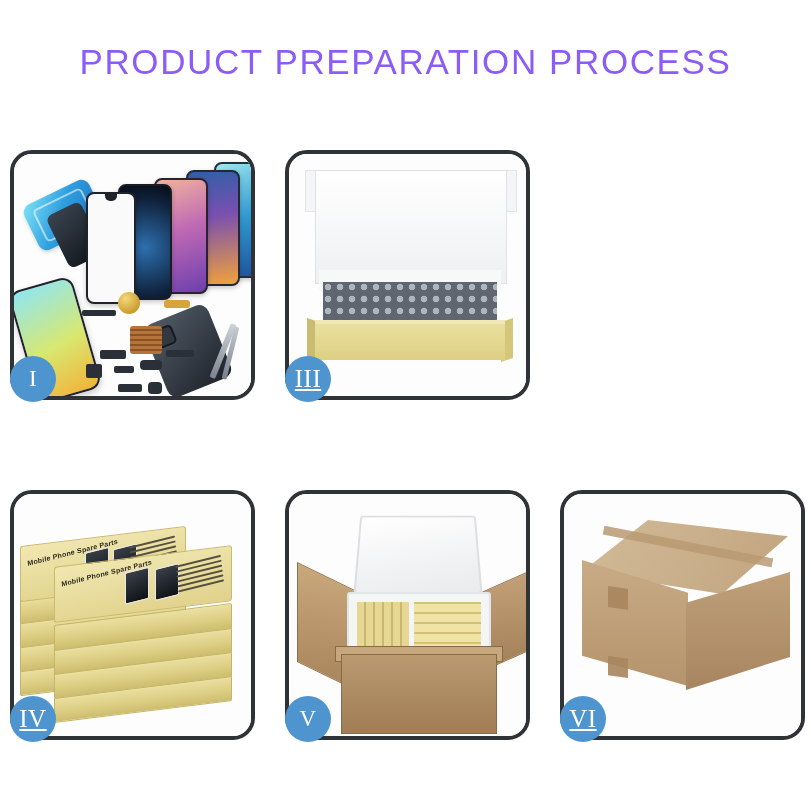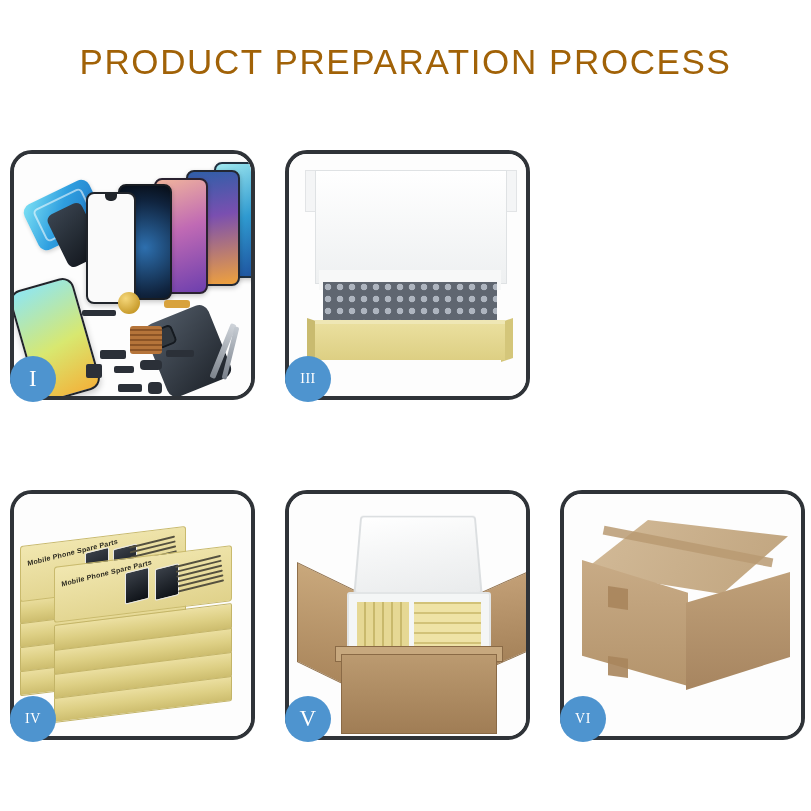--- a/index.html
+++ b/index.html
@@ -3,21 +3,21 @@
 <meta charset="utf-8">
 <style>
   html,body{margin:0;padding:0;}
   body{
     width:811px;height:811px;background:#ffffff;
     font-family:"Liberation Sans","DejaVu Sans",sans-serif;
     overflow:hidden;position:relative;
   }
   .header{position:absolute;left:0;top:44px;width:811px;text-align:center;}
   .title{
-    font-size:35px;letter-spacing:1.6px;color:#a16207;font-weight:400;
+    font-size:35px;letter-spacing:1.6px;color:#8b5cf6;font-weight:400;
     line-height:1;white-space:nowrap;
   }
   .subtitle{
     margin-top:14px;font-size:16px;color:#1b1b1b;letter-spacing:.1px;
     white-space:nowrap;
   }
   .grid{position:absolute;left:10px;top:150px;width:795px;}
   .row{display:flex;gap:30px;}
   .row+.row{margin-top:90px;}
   .panel{
@@ -25,21 +25,21 @@
     border:4px solid #2f3338;border-radius:22px;
     background:#fcfcfc;box-sizing:border-box;
   }
   .stage{position:absolute;inset:0;border-radius:18px;overflow:hidden;background:#fdfdfd;}
   .badge{
     position:absolute;left:-4px;bottom:-6px;width:46px;height:46px;border-radius:50%;
     background:#4e94cf;color:#ffffff;display:flex;align-items:center;justify-content:center;
     font-family:"Liberation Serif","DejaVu Serif",serif;font-size:23px;letter-spacing:.5px;
     z-index:6;
   }
-  .badge.wide{font-size:14px;}
+  .badge.wide{font-size:25px;text-decoration:underline;}
 
   
   .p1 .adhesive{position:absolute;left:14px;top:36px;width:72px;height:50px;
     background:linear-gradient(135deg,#7fe3f5 0%,#2f9fe0 45%,#1d6fc0 100%);
     border-radius:9px;transform:rotate(-26deg);box-shadow:0 2px 4px rgba(0,0,0,.18);}
   .p1 .adhesive:after{content:"";position:absolute;left:9px;top:7px;right:9px;bottom:7px;
     border:2px solid rgba(255,255,255,.55);border-radius:5px;}
   .p1 .darkphone{position:absolute;left:42px;top:52px;width:38px;height:58px;
     background:linear-gradient(160deg,#3a4450,#11151b);border-radius:7px;transform:rotate(-26deg);}
   .scr{position:absolute;border-radius:8px;box-shadow:0 2px 5px rgba(0,0,0,.22);}

